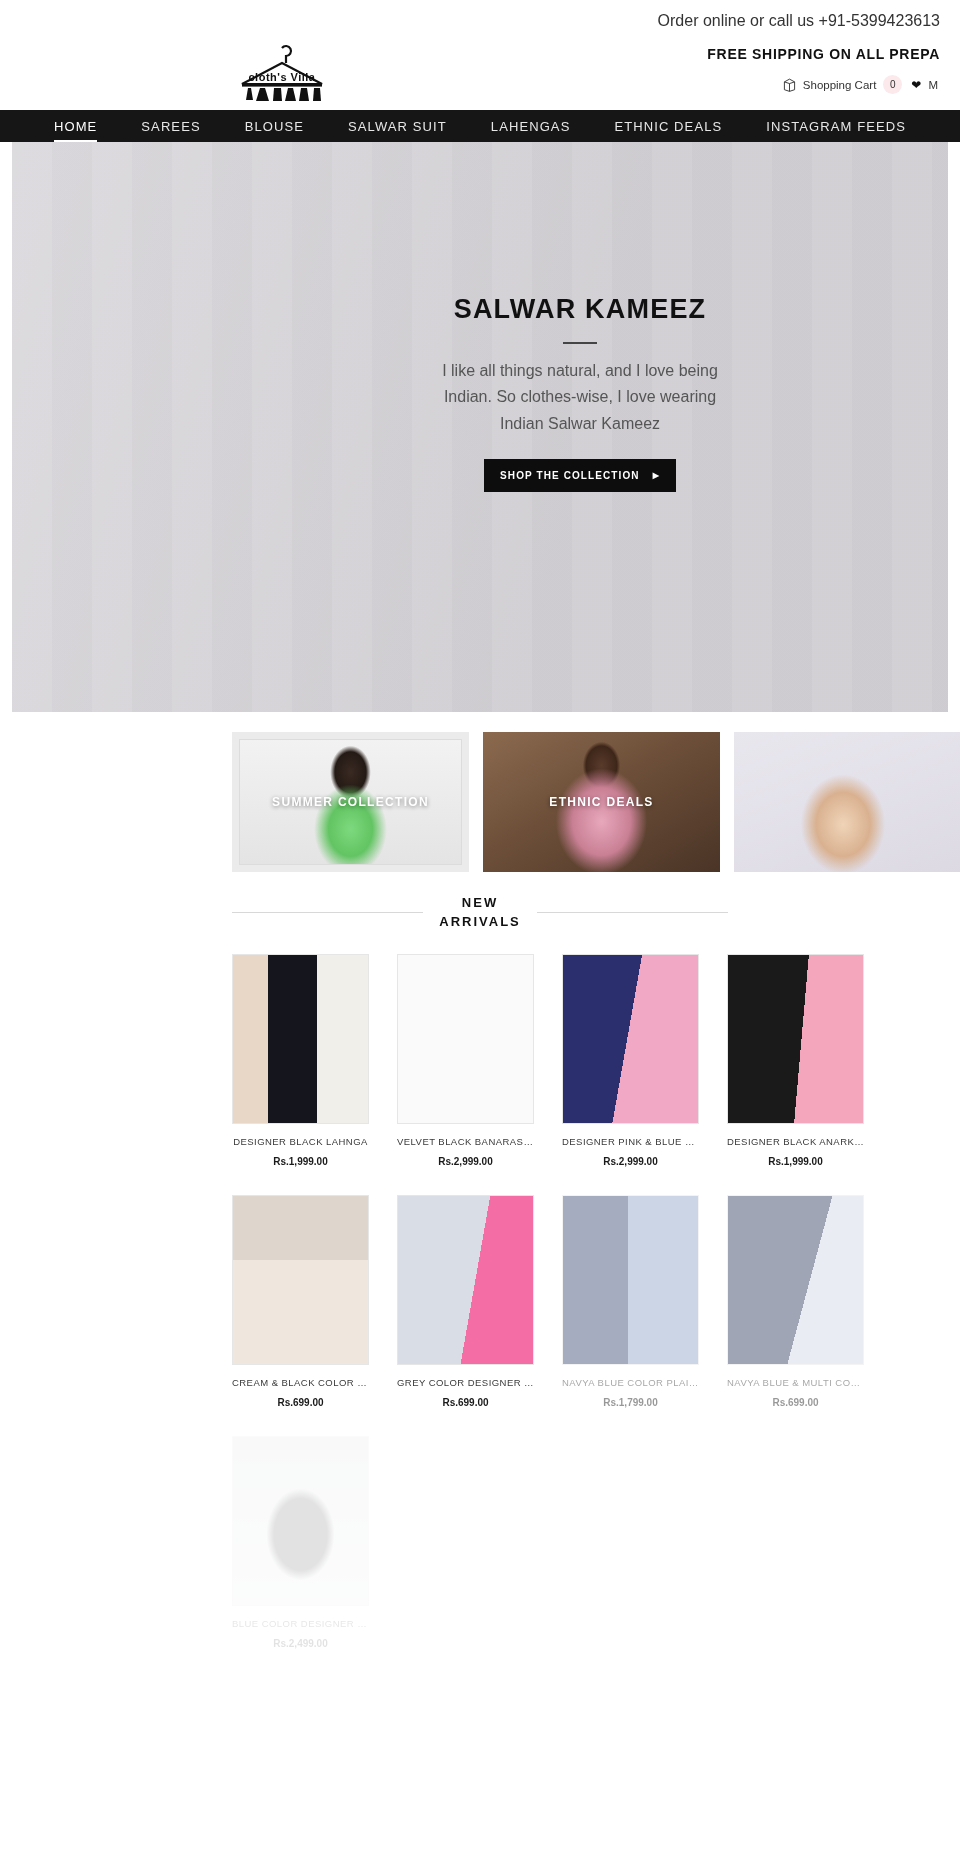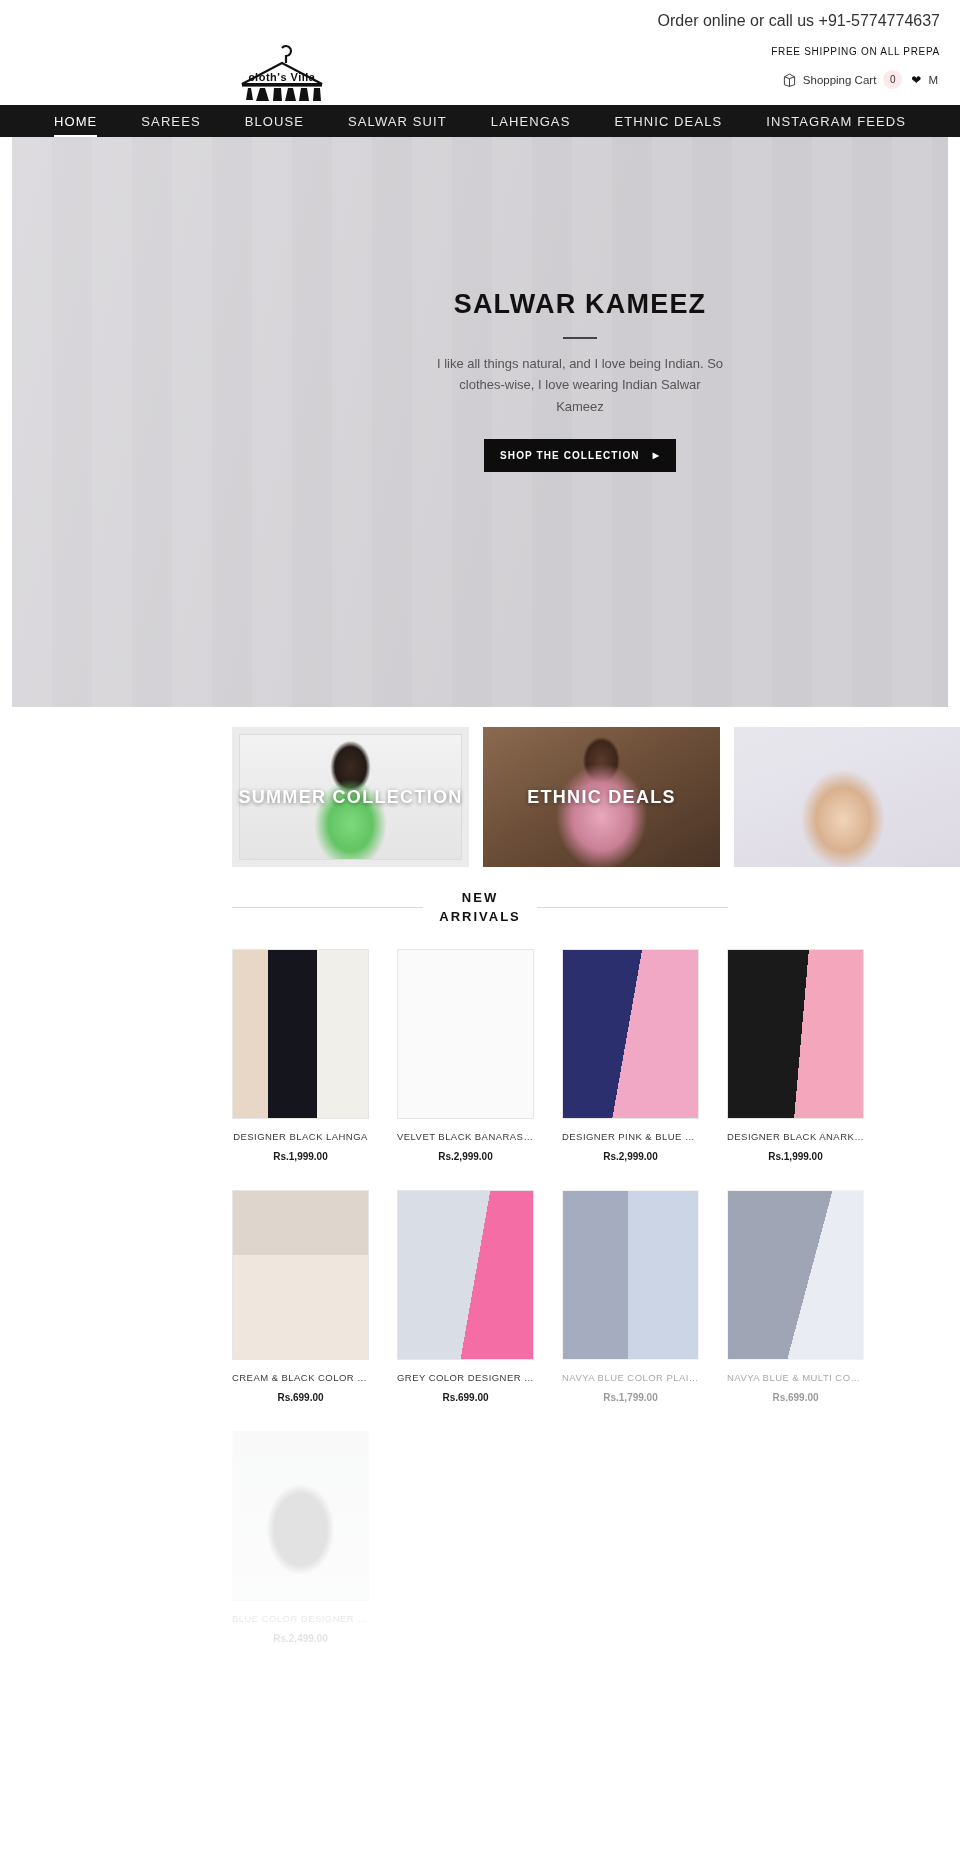--- a/index.html
+++ b/index.html
@@ -8,21 +8,21 @@
     background: #ffffff;
     font-family: "Liberation Sans", sans-serif;
     color: #333;
     overflow: hidden;
     position: relative;
   }
 
   
   .topbar { padding: 12px 20px 0 0; text-align: right; }
   .topbar .shipping {
-    font-size: 10px; color: #111; font-weight: normal;
+    font-size: 14px; color: #111; font-weight: bold;
     letter-spacing: .7px; margin-top: 16px;
   }
   .topbar .cartrow {
     margin-top: 13px; display: flex; justify-content: flex-end;
     gap: 9px; padding-right: 2px;
   }
   .cart-link, .wish-link {
     display: flex; align-items: center; gap: 7px;
     font-size: 11.5px; color: #333;
   }
@@ -75,21 +75,21 @@
   }
   .hero-title {
     font-size: 27px; font-weight: bold; letter-spacing: 1.2px;
     color: #111;
   }
   .hero-rule {
     width: 34px; height: 2px; background: #444;
     margin: 17px auto 14px;
   }
   .hero-sub {
-    font-size: 13px; line-height: 1.65; color: #555;
+    font-size: 16px; line-height: 1.65; color: #555;
     max-width: 290px; margin: 0 auto;
   }
   .hero-btn {
     display: inline-flex; align-items: center; gap: 13px;
     background: #0d0d0d; color: #fff; border: none;
     font-family: inherit; font-size: 10px; font-weight: bold;
     letter-spacing: 1.1px; padding: 11px 16px; margin-top: 22px;
   }
   .hero-btn .arrow { font-size: 8px; }
 
@@ -98,21 +98,21 @@
     display: flex; gap: 14px; margin-top: 20px;
     padding-left: 232px;
   }
   .tile {
     width: 237px; height: 140px; position: relative;
     display: flex; align-items: center; justify-content: center;
     overflow: hidden; flex: none;
   }
   .tile-label {
     position: relative; z-index: 2; color: #fff;
-    font-size: 18px; font-weight: bold; letter-spacing: 1.3px;
+    font-size: 12px; font-weight: bold; letter-spacing: 1.3px;
     text-align: center; text-shadow: 0 1px 4px rgba(0,0,0,.45);
   }
   .tile-1 { background: #ebebeb; }
   .tile-1::before {
     content: ""; position: absolute; inset: 7px;
     border: 1px solid #dcdcdc;
     background:
       radial-gradient(ellipse 52px 64px at 50% 72%, #7ed97e 0%, #62c462 42%, transparent 70%),
       radial-gradient(ellipse 26px 34px at 50% 26%, #3a2a22 0%, #241a15 60%, transparent 78%),
       linear-gradient(#f2f2f2, #e4e4e4);
@@ -185,21 +185,21 @@
   .ph-8 { background:
       linear-gradient(105deg,#2d3a5c 0 58%, #cfd6e4 58% 100%); }
   .ph-9 { background:
       radial-gradient(ellipse 46px 62px at 50% 58%, #1e1e22 0 58%, transparent 74%),
       linear-gradient(#cfd3d8,#e8eaec); }
 </style>
 </head>
 <body>
 
 <div class="topbar">
-  <div>Order online or call us +91-5774774637</div>
+  <div>Order online or call us +91-5399423613</div>
   <div class="shipping">FREE SHIPPING ON ALL PREPA</div>
   <div class="cartrow">
     <a class="cart-link">
       <span>
         <svg class="bag-icon" viewBox="0 0 14 16">
           <path d="M1.5 5.2 L7 2.2 L12.5 5.2 L12.5 13.6 L7 15.4 L1.5 13.6 Z" fill="none" stroke="#333" stroke-width="1"></path>
           <path d="M1.5 5.2 L7 7 L12.5 5.2 M7 7 L7 15.4" fill="none" stroke="#333" stroke-width="1"></path>
         </svg>
       </span>
       <span>Shopping Cart</span>

